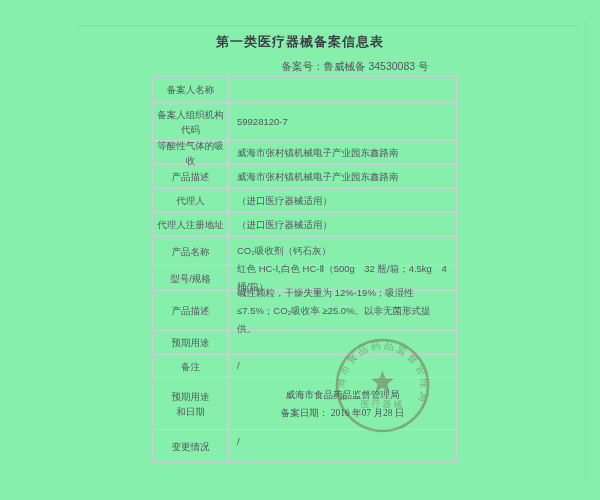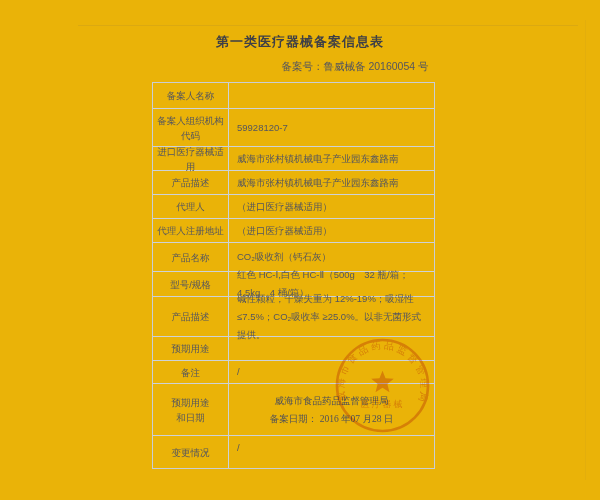--- a/index.html
+++ b/index.html
@@ -1,33 +1,33 @@
 <!DOCTYPE html>
 <html><head>
 <meta charset="utf-8">
 <style>
   html,body{margin:0;padding:0;background:#ffffff;}
   .canvas{
-    position:relative;width:600px;height:500px;background:#eab308;
+    position:relative;width:600px;height:500px;background:#86efac;
     font-family:"Liberation Sans","DejaVu Sans",sans-serif;
     color:#54555c;overflow:hidden;
   }
   
   .scan-top{position:absolute;left:78px;top:25px;width:500px;height:1px;background:rgba(90,90,95,0.10);}
   .scan-right{position:absolute;right:14px;top:20px;width:1px;height:460px;background:rgba(90,90,95,0.05);}
   .doc-title{
     position:absolute;top:33px;left:0;width:600px;text-align:center;
     font-size:13px;font-weight:bold;color:#3f4046;letter-spacing:1px;
   }
   .record-no{
     position:absolute;top:60px;left:240px;width:230px;text-align:center;
     font-size:10.5px;color:#55565e;
   }
   .form-table{
-    position:absolute;left:152px;top:82px;width:283px;
+    position:absolute;left:152px;top:76px;width:305px;
     border:1px solid #c9ced4;box-sizing:border-box;background:rgba(255,255,255,0.0);
   }
   .t-row{display:flex;border-bottom:1px solid #cdd2d7;box-sizing:border-box;}
   .t-row:last-child{border-bottom:none;justify-content:space-between;}
   .t-label{
     width:76px;min-width:76px;border-right:1px solid #cdd2d7;box-sizing:border-box;
     display:flex;align-items:center;justify-content:center;text-align:center;
     font-size:9.5px;color:#55565e;white-space:pre-line;line-height:15px;padding:2px 3px;
   }
   .t-value{
@@ -48,36 +48,36 @@
 </style>
 </head>
 <body>
 
 <div class="canvas">
 
   <div class="scan-top"></div>
   <div class="scan-right"></div>
 
   <div class="doc-title">第一类医疗器械备案信息表</div>
-  <div class="record-no">备案号：鲁威械备 20160054 号</div>
+  <div class="record-no">备案号：鲁威械备 34530083 号</div>
 
   <div class="form-table">
 
     <div class="t-row r0">
       <div class="t-label">备案人名称</div>
     </div>
 
     <div class="t-row r1">
       <div class="t-label">备案人组织机构
 代码</div>
       <div class="t-value">59928120-7</div>
     </div>
 
     <div class="t-row r2">
-      <div class="t-label">进口医疗器械适用</div>
+      <div class="t-label">等酸性气体的吸收</div>
       <div class="t-value">威海市张村镇机械电子产业园东鑫路南</div>
     </div>
 
     <div class="t-row r3">
       <div class="t-label">产品描述</div>
       <div class="t-value">威海市张村镇机械电子产业园东鑫路南</div>
     </div>
 
     <div class="t-row r4">
       <div class="t-label">代理人</div>

